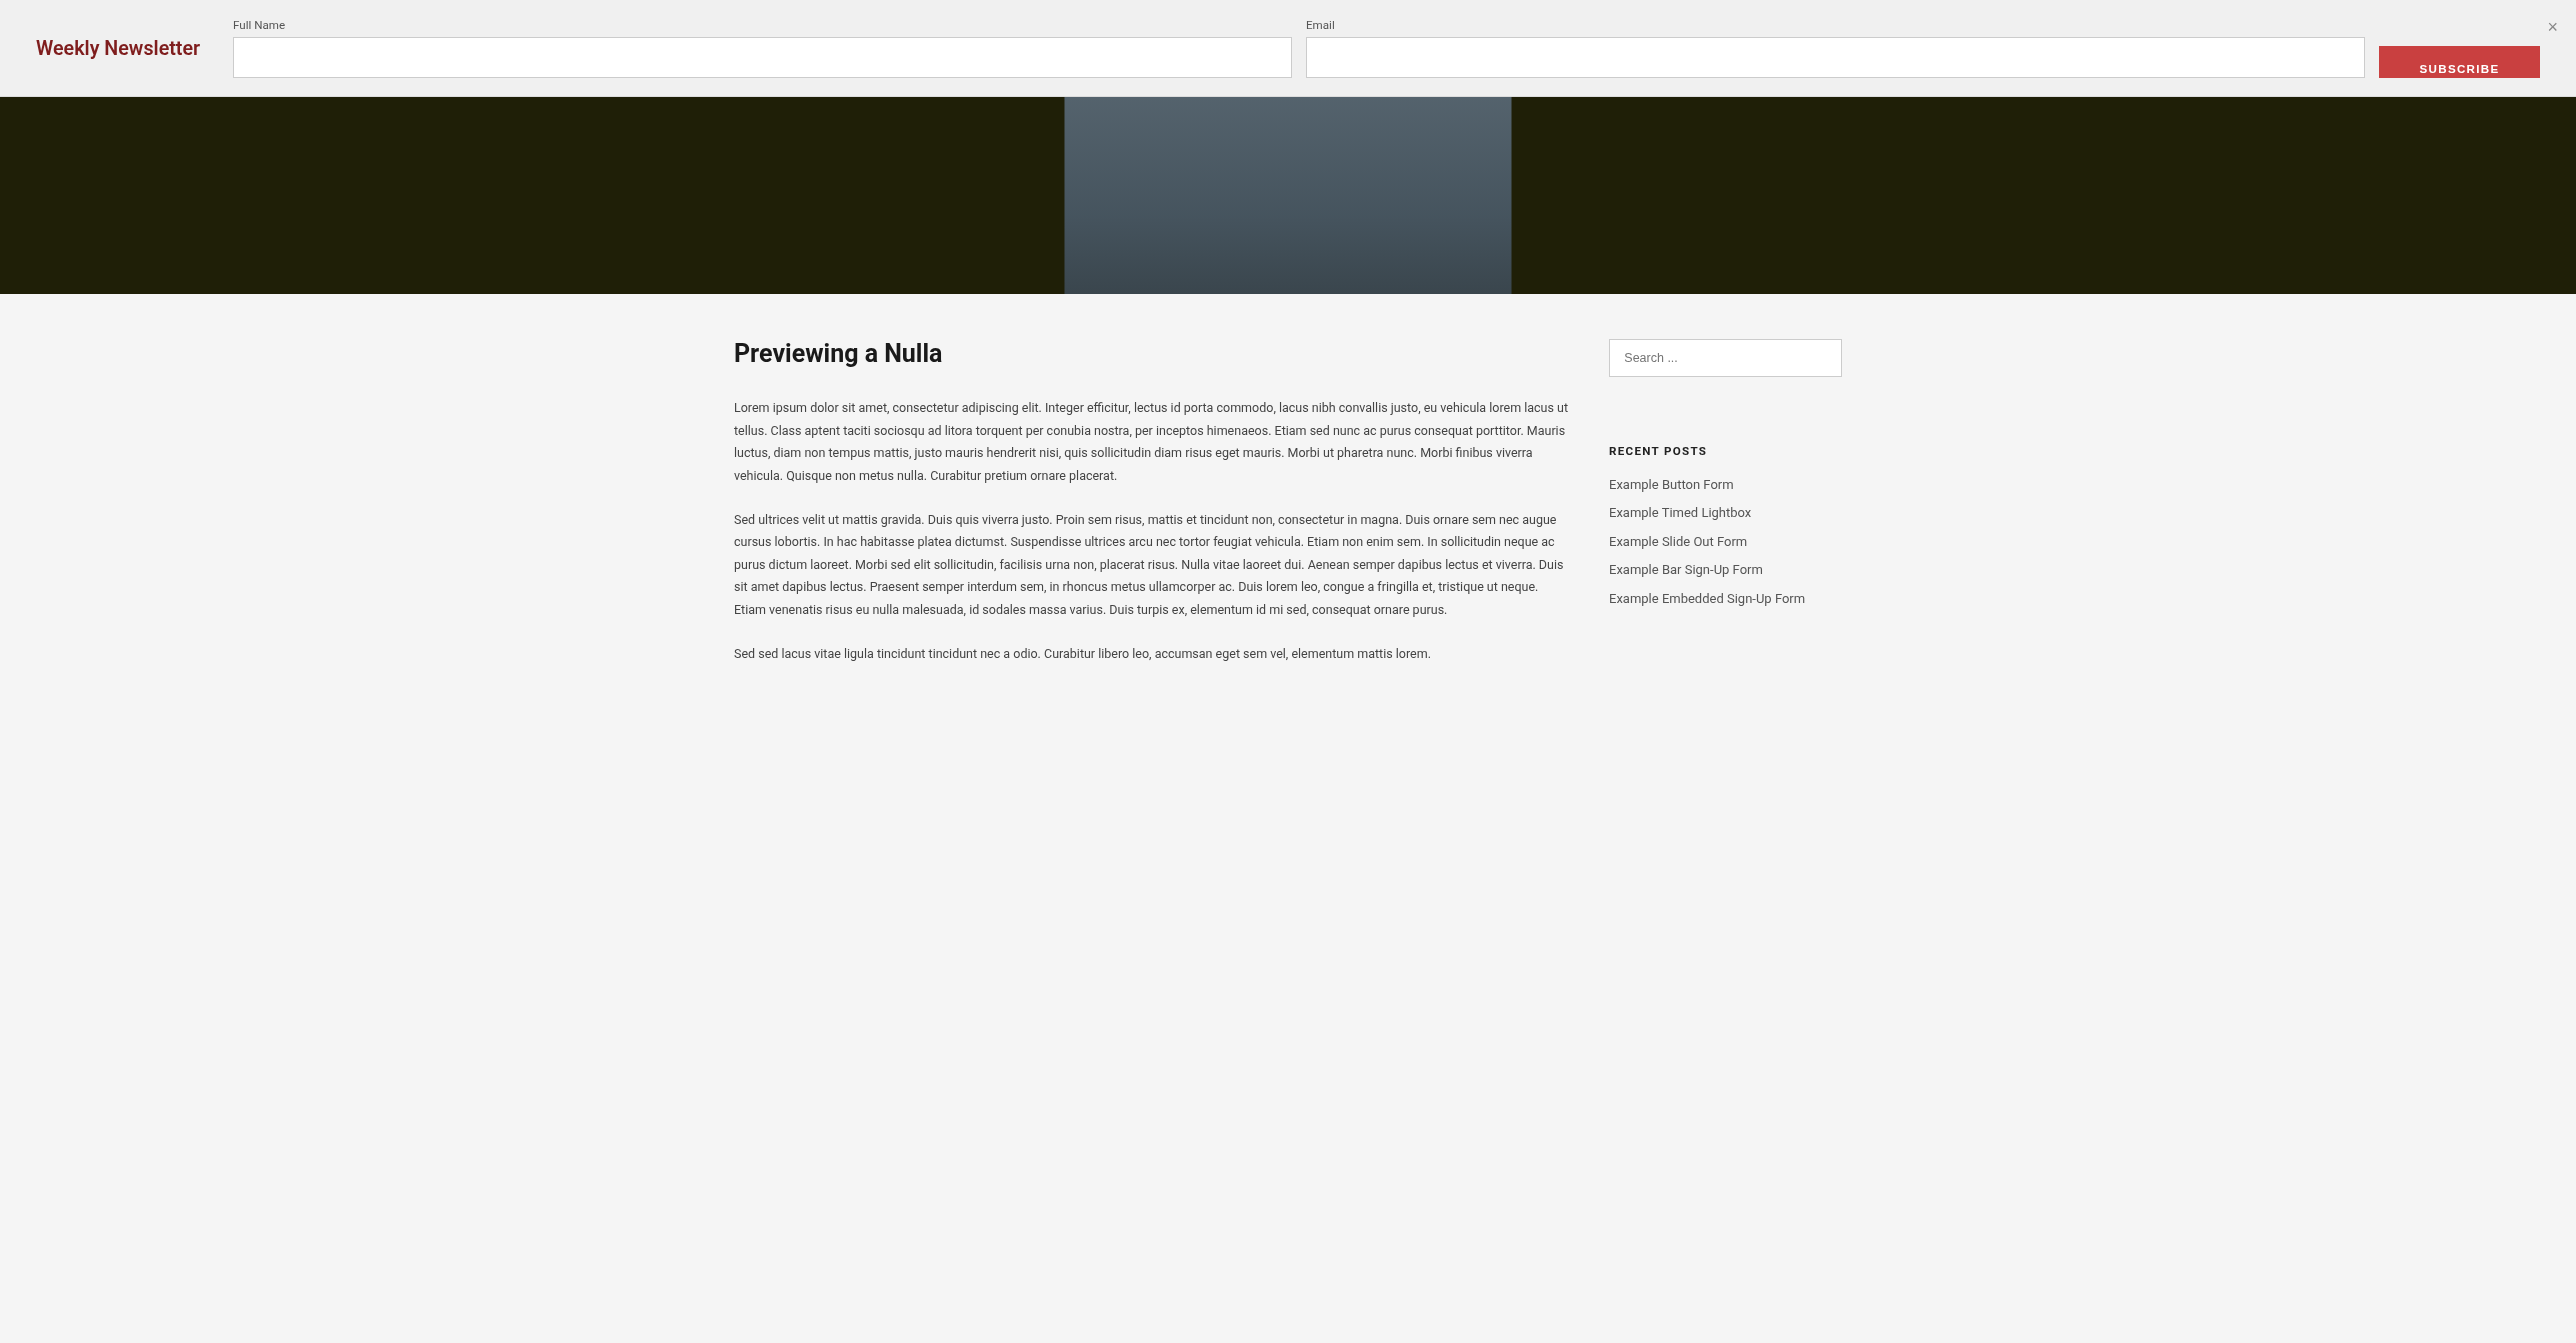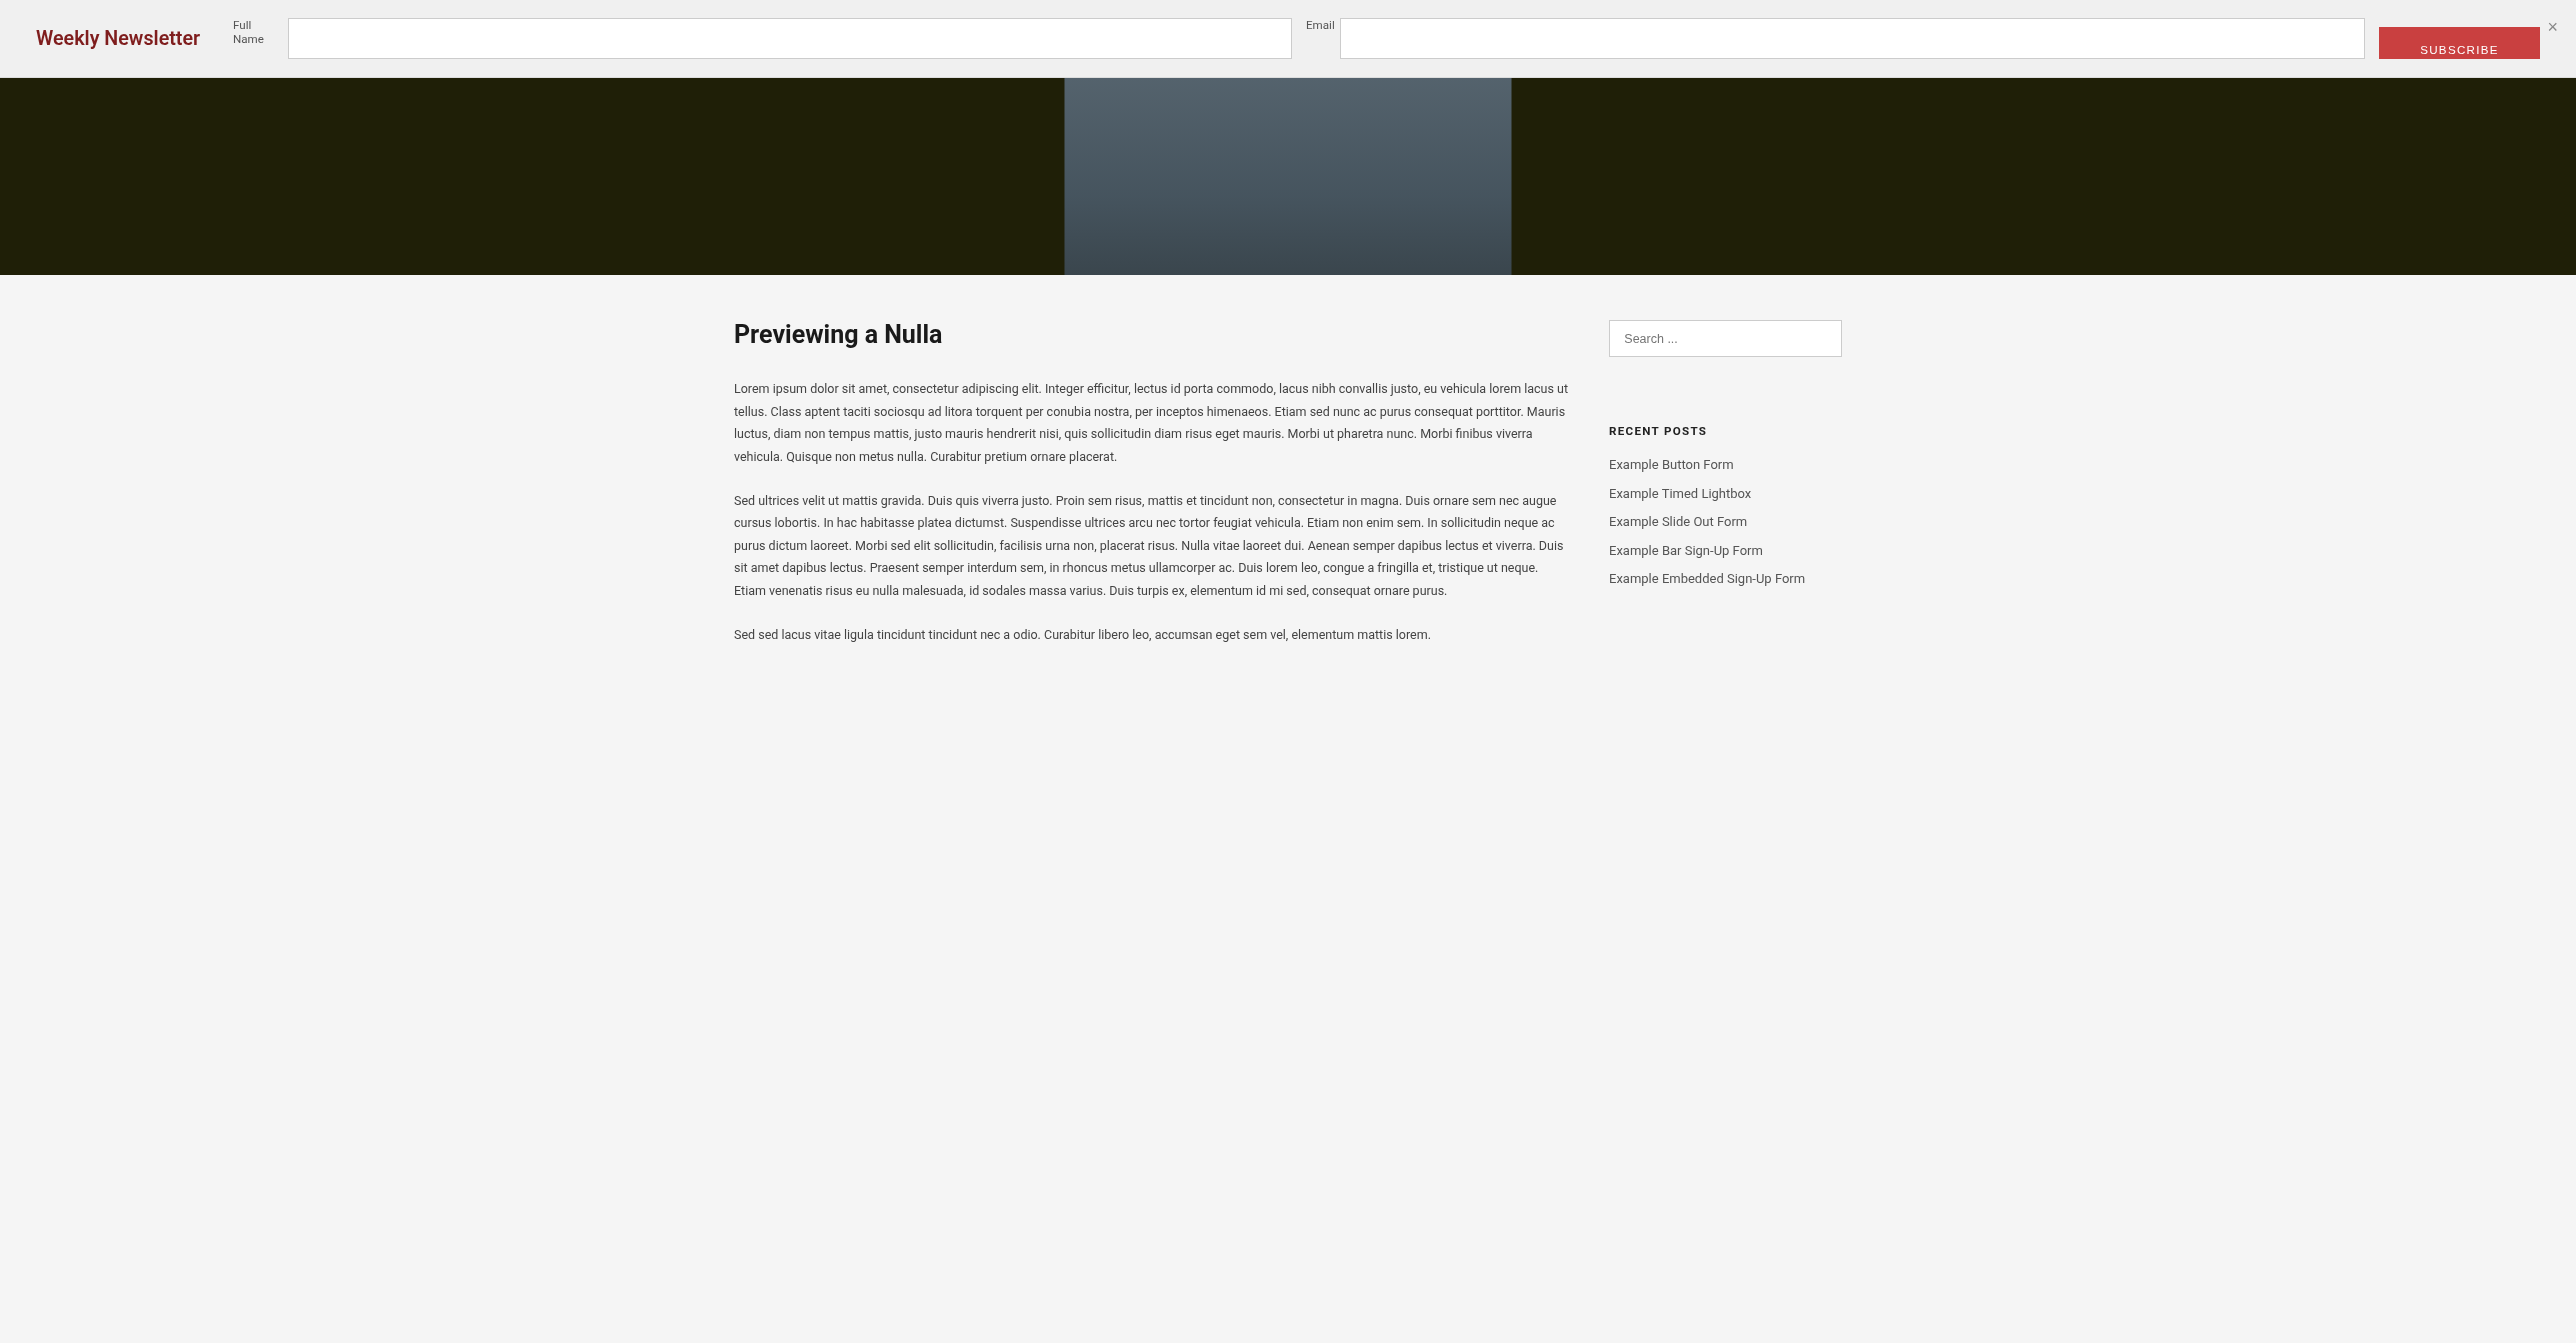--- a/index.html
+++ b/index.html
@@ -35,21 +35,21 @@
 
     .newsletter-form {
       display: flex;
       align-items: flex-end;
       gap: 14.3px;
       flex: 1;
     }
 
     .form-group {
       display: flex;
-      flex-direction: row;
+      flex-direction: column;
       gap: 5.4px;
       flex: 1;
     }
 
     .form-group label {
       font-size: 11.6px;
       color: #555;
     }
 
     .form-group input {
@@ -62,21 +62,21 @@
       width: 100%;
     }
 
     .subscribe-btn {
       background: #c94040;
       color: #fff;
       border: none;
       padding: 16px 36px;
       height: 27px;
       font-size: 11.6px;
-      font-weight: 400;
+      font-weight: 700;
       letter-spacing: 1.3px;
       cursor: pointer;
       text-transform: uppercase;
       white-space: nowrap;
       min-width: 161px;
     }
 
     .close-btn {
       position: absolute;
       right: 18px;

